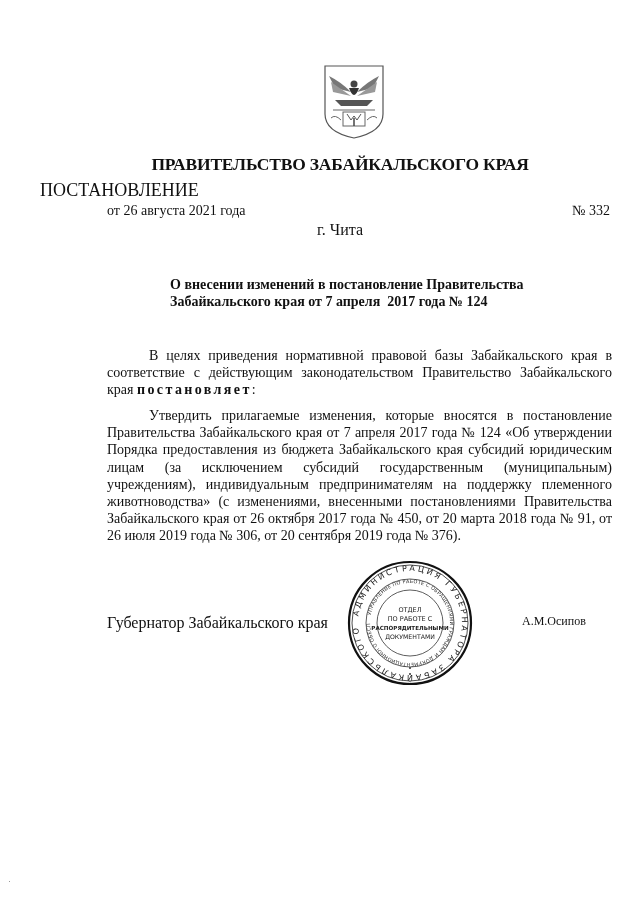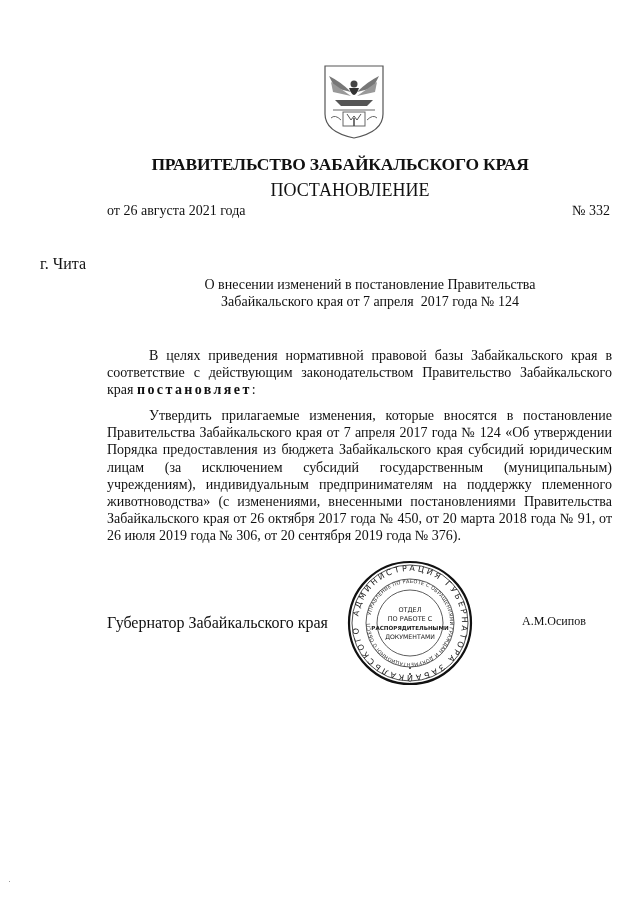--- a/index.html
+++ b/index.html
@@ -35,54 +35,51 @@
       font-weight: bold;
       font-size: 17.5px;
       letter-spacing: -0.2px;
       padding-left: 40px;
       box-sizing: border-box;
     }
     .doc-type {
       position: absolute;
       left: 0; width: 640px;
       top: 180px;
-      text-align: center;
       font-size: 18px;
-      padding-left: 60px;
+      padding-left: 40px;
       box-sizing: border-box;
     }
     .date-line {
       position: absolute;
       left: 107px;
       top: 203px;
       font-size: 14px;
     }
     .number-line {
       position: absolute;
       right: 30px;
       top: 203px;
       font-size: 14px;
     }
     .city {
       position: absolute;
       left: 0; width: 640px;
       top: 221px;
-      text-align: left;
+      text-align: center;
       font-size: 16px;
       padding-left: 40px;
       box-sizing: border-box;
-      margin-top: 34px;
     }
     .subject {
       position: absolute;
       left: 150px;
       width: 420px;
       top: 276px;
-      text-align: center;
-      font-weight: normal;
+      font-weight: bold;
       font-size: 14px;
       line-height: 17px;
       padding-left: 20px;
       box-sizing: border-box;
     }
     .para {
       position: absolute;
       left: 107px;
       width: 505px;
       font-size: 14px;

